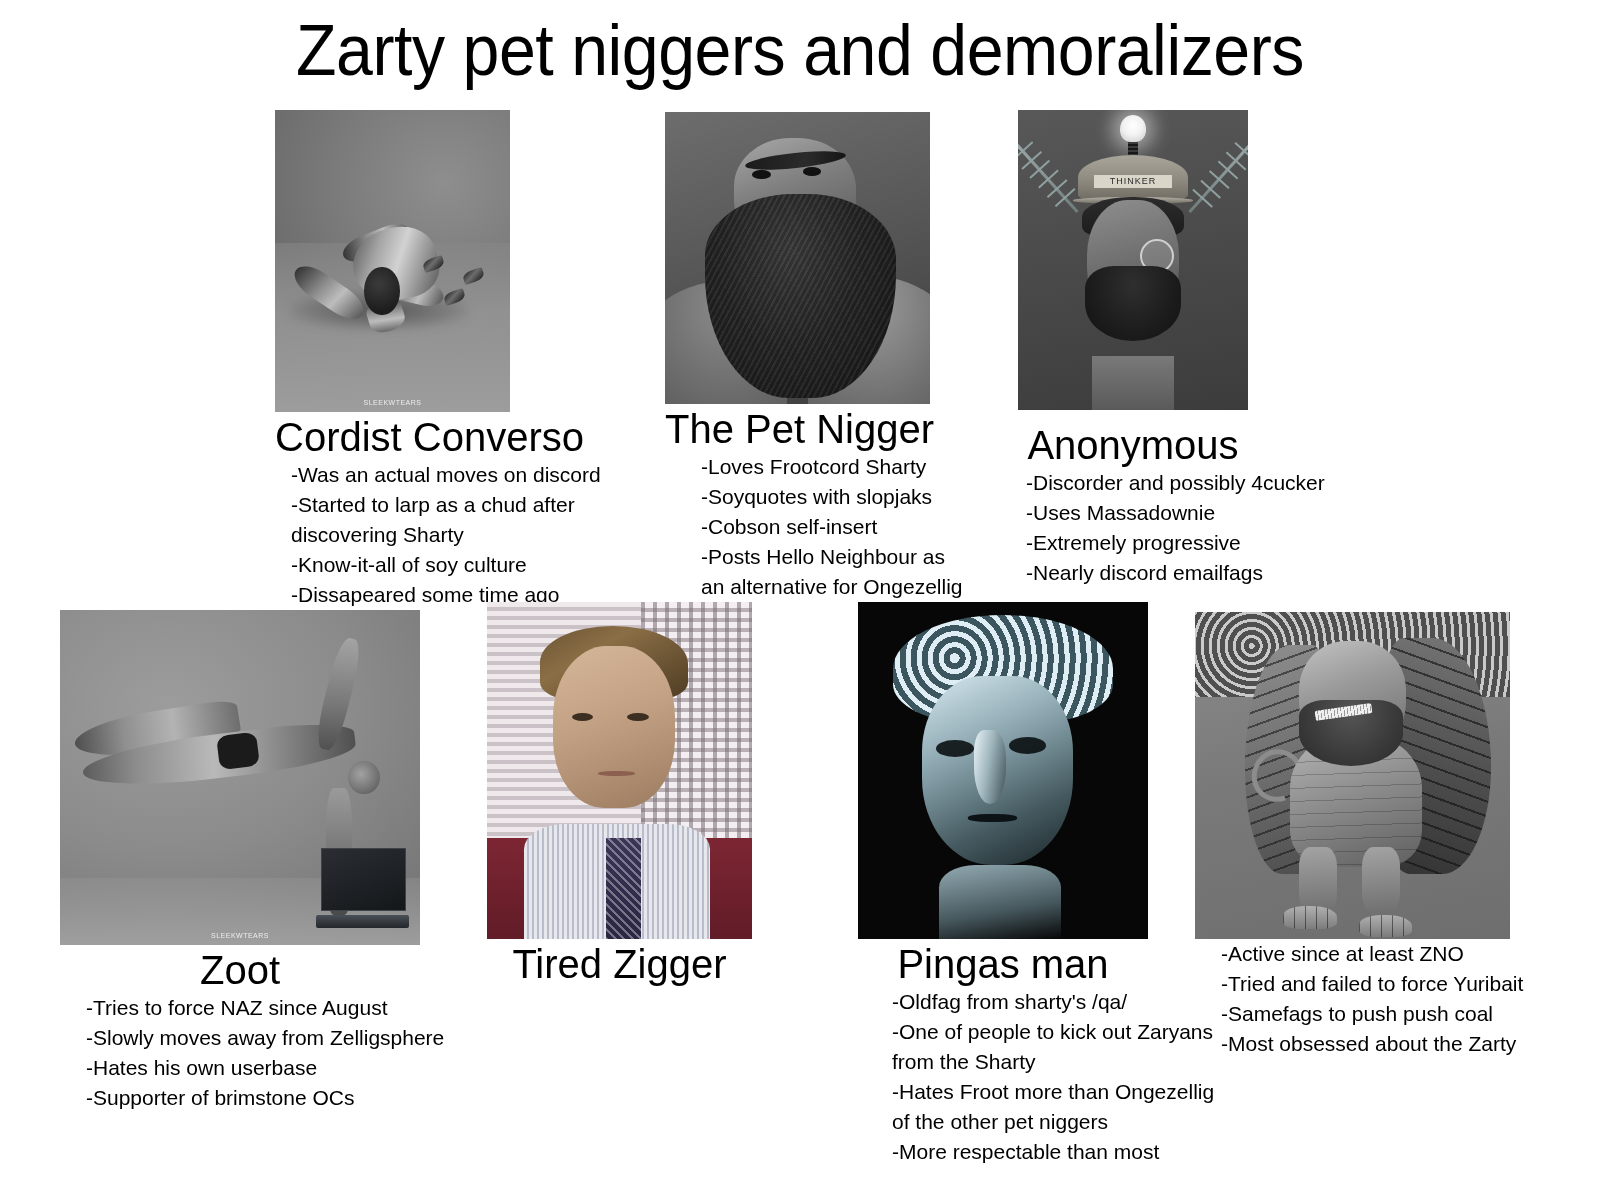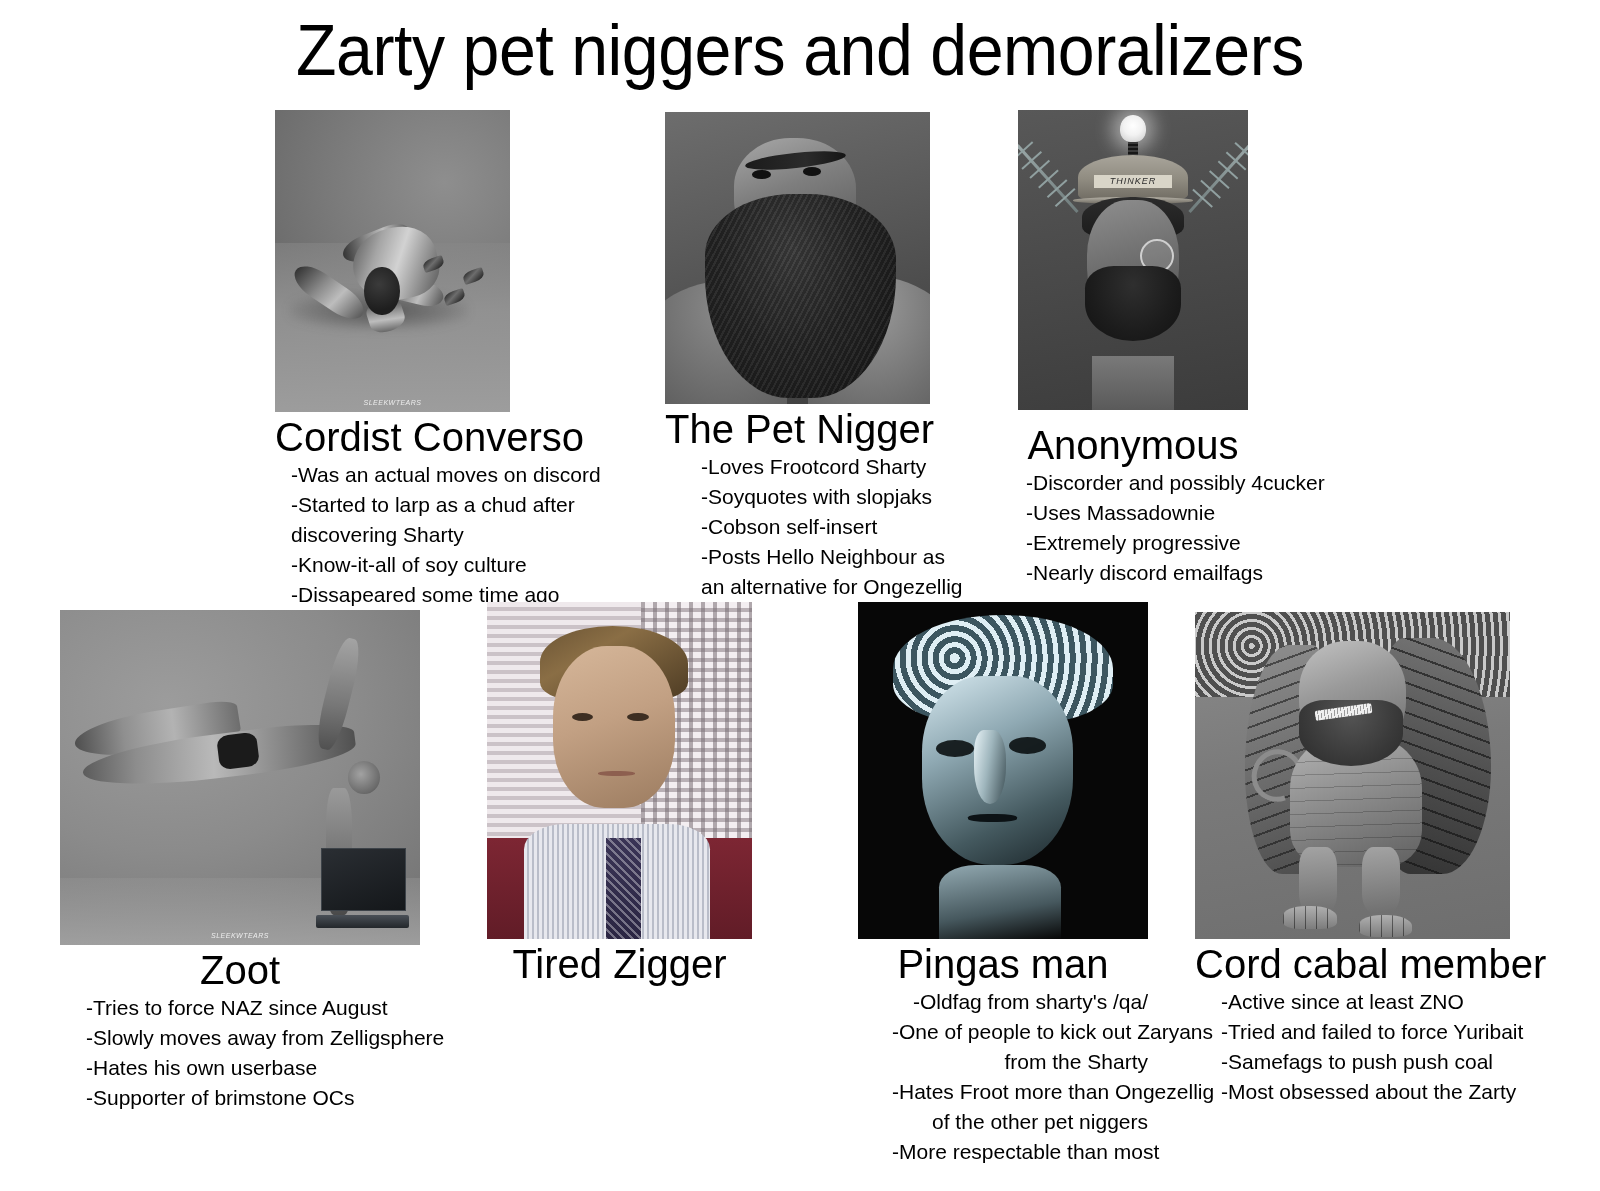--- a/index.html
+++ b/index.html
@@ -35,21 +35,20 @@
   }
 
   
   .card {
     position: absolute;
   }
   .card-photo {
     position: relative;
     overflow: hidden;
     background: #777;
-    font-style: italic;
   }
   .card-photo .wm {
     position: absolute;
     bottom: 6px;
     left: 0;
     width: 100%;
     text-align: center;
     font-size: 7px;
     letter-spacing: 0.5px;
     color: rgba(255,255,255,0.82);
@@ -567,21 +566,21 @@
     <div class="hair"></div>
     <div class="face"></div>
     <div class="nose"></div>
     <div class="eyeL"></div>
     <div class="eyeR"></div>
     <div class="mouth"></div>
     <div class="neck"></div>
     <div class="wm"></div>
   </div>
   <div class="card-name">Pingas man</div>
-  <div class="card-bullets" style="padding-left:34px;text-align:right;">
+  <div class="card-bullets" style="padding-left:34px;">
     <div>-Oldfag from sharty's /qa/</div>
     <div>-One of people to kick out Zaryans</div>
     <div>from the Sharty</div>
     <div>-Hates Froot more than Ongezellig</div>
     <div>of the other pet niggers</div>
     <div>-More respectable than most</div>
   </div>
 </div>
 
 <div class="card" style="left:1195px; top:612px; width:315px;">
@@ -597,20 +596,19 @@
     <div class="legL"></div>
     <div class="legR"></div>
     <div class="footL">
         <div class="toes"></div>
       </div>
     <div class="footR">
         <div class="toes"></div>
       </div>
     <div class="wm"></div>
   </div>
-  <div class="card-name">Cord cabal member</div>
   <div class="card-bullets" style="padding-left:26px;">
     <div>-Active since at least ZNO</div>
     <div>-Tried and failed to force Yuribait</div>
     <div>-Samefags to push push coal</div>
     <div>-Most obsessed about the Zarty</div>
   </div>
 </div>
 
 </body></html>

